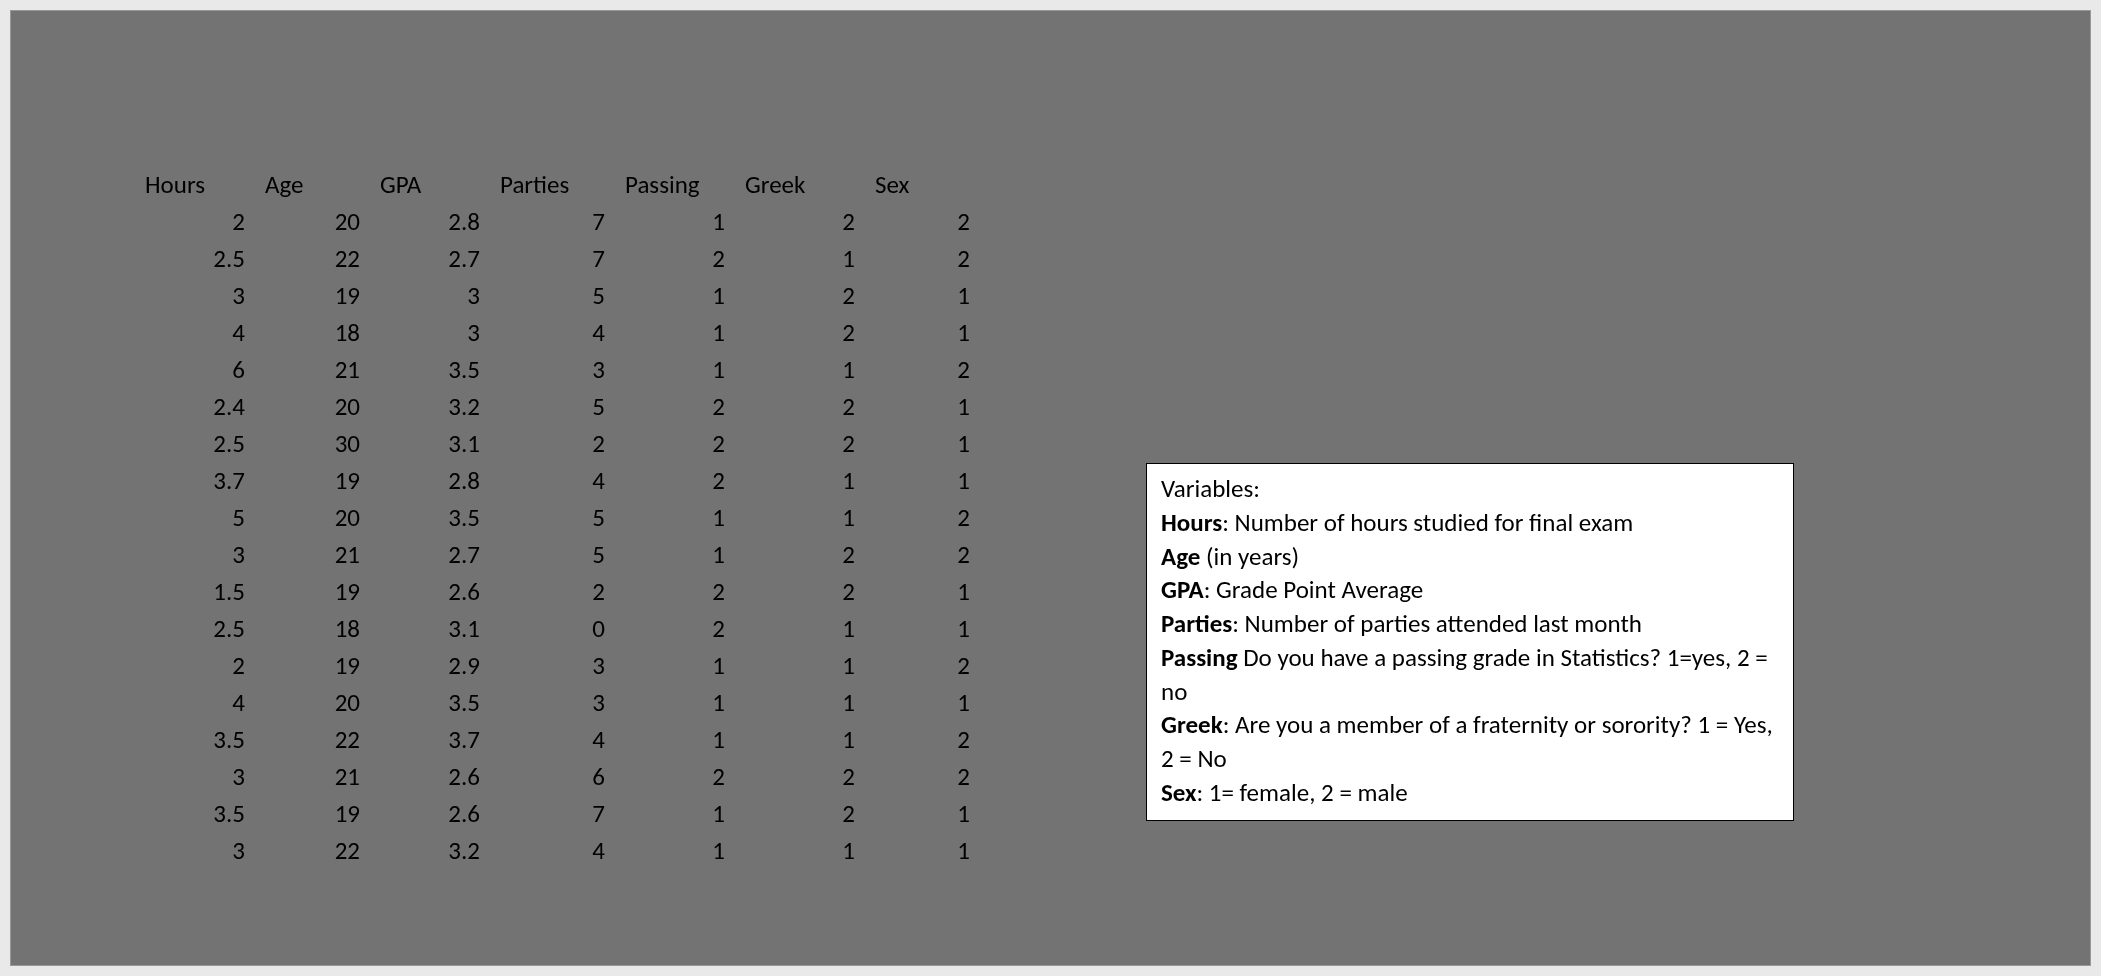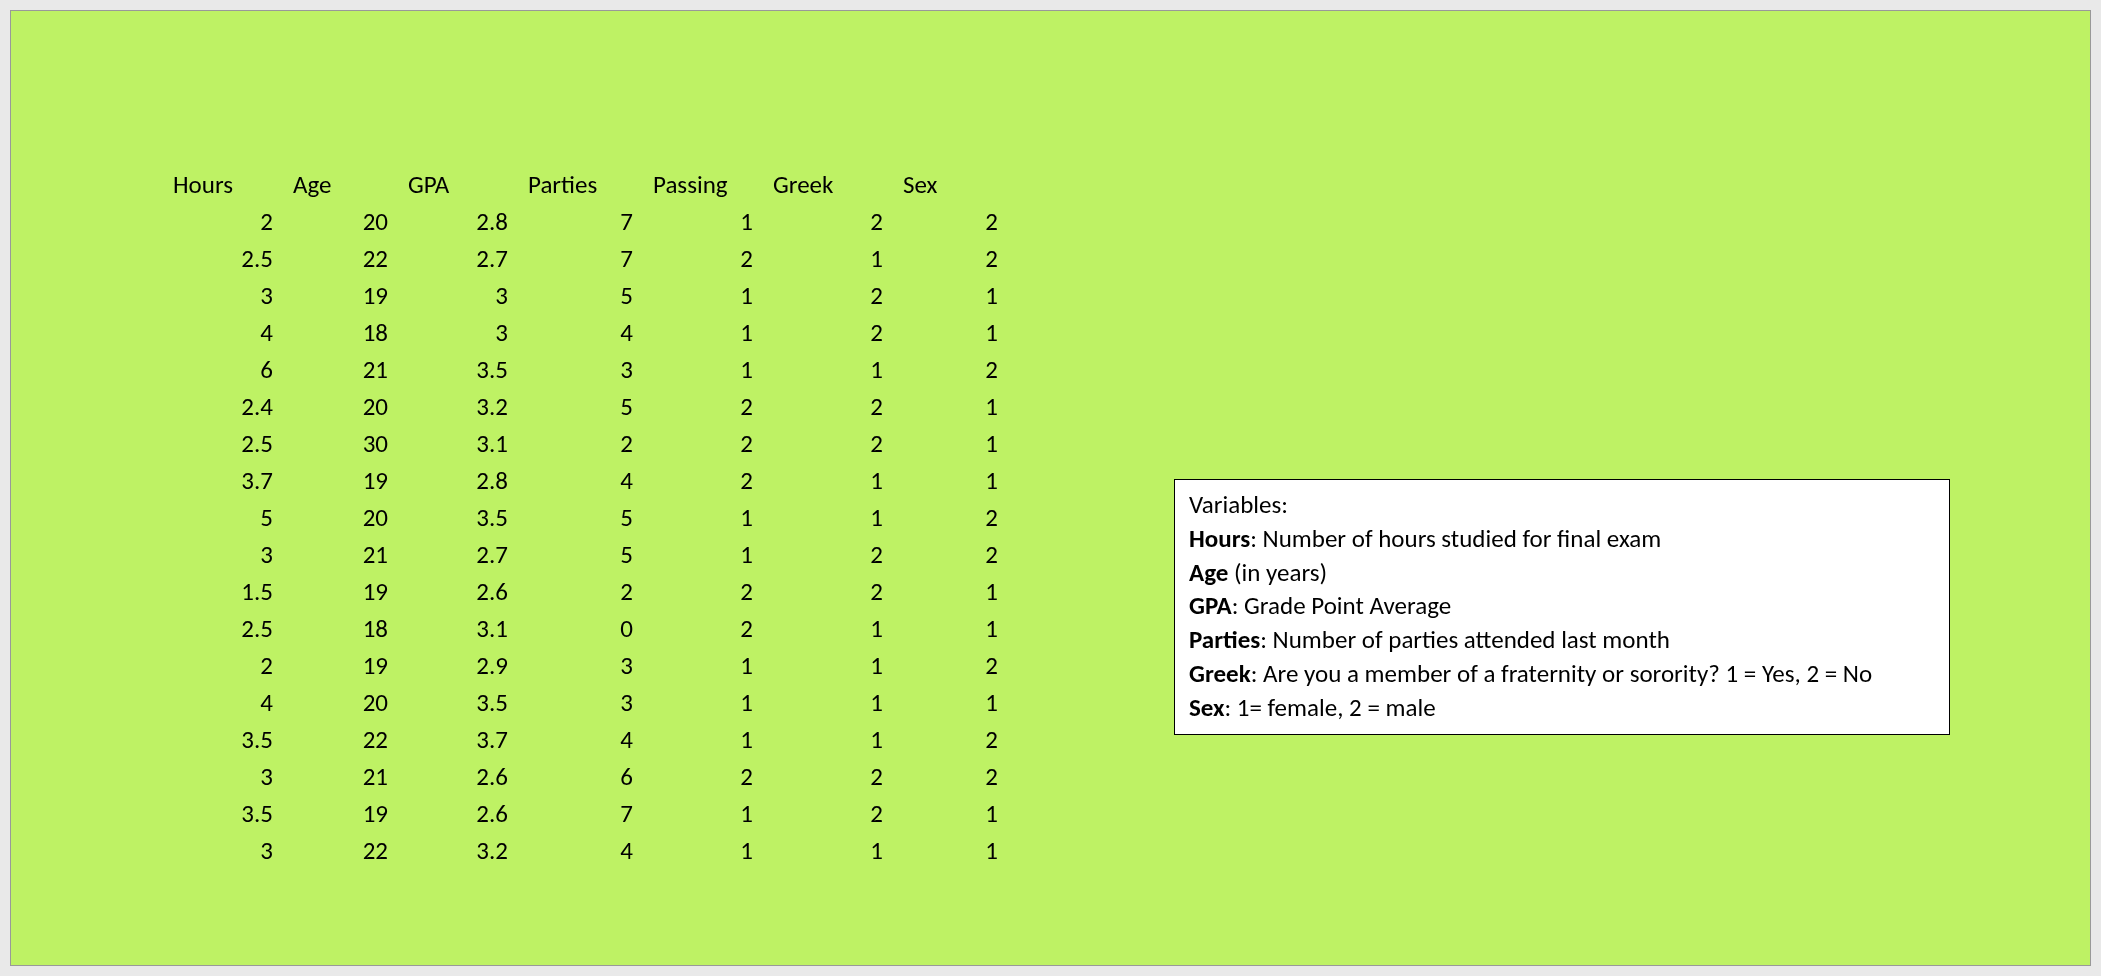--- a/index.html
+++ b/index.html
@@ -10,24 +10,23 @@
     background: #e9e9e9;
     font-family: Calibri, Arial, sans-serif;
     color: #000;
   }
   .page {
     position: absolute;
     left: 10px;
     top: 10px;
     width: 2081px;
     height: 956px;
-    background: #bef264;
+    background: #737373;
     border: 1px solid #999;
     box-sizing: border-box;
-    padding-left: 28px;
   }
   .content {
     position: relative;
     width: 100%;
     height: 100%;
   }
   
   table.data {
     position: absolute;
     left: 130px;
@@ -55,22 +54,22 @@
   .col-gpa     { width: 120px; }
   .col-parties { width: 125px; }
   .col-passing { width: 120px; }
   .col-greek   { width: 130px; }
   .col-sex     { width: 115px; }
 
   
   .legend {
     position: absolute;
     left: 1135px;
-    top: 468px;
-    width: 776px;
+    top: 452px;
+    width: 648px;
     border: 1px solid #000;
     padding: 8px 14px 10px 14px;
     font-size: 25px;
     line-height: 1.35;
     background: #fff;
     box-sizing: border-box;
   }
   .legend b { font-weight: 700; }
 </style>
 </head>
@@ -265,18 +264,19 @@
           </tr>
         </tbody>
     </table>
 
     <div class="legend">
       <div>Variables:</div>
       <div><b>Hours</b><span>: Number of hours studied for final exam</span></div>
       <div><b>Age</b><span> (in years)</span></div>
       <div><b>GPA</b><span>: Grade Point Average</span></div>
       <div><b>Parties</b><span>: Number of parties attended last month</span></div>
+      <div><b>Passing</b><span> Do you have a passing grade in Statistics? 1=yes, 2 = no</span></div>
       <div><b>Greek</b><span>: Are you a member of a fraternity or sorority? 1 = Yes, 2 = No</span></div>
       <div><b>Sex</b><span>: 1= female, 2 = male</span></div>
     </div>
 
   </div>
 </div>
 
 </body></html>

